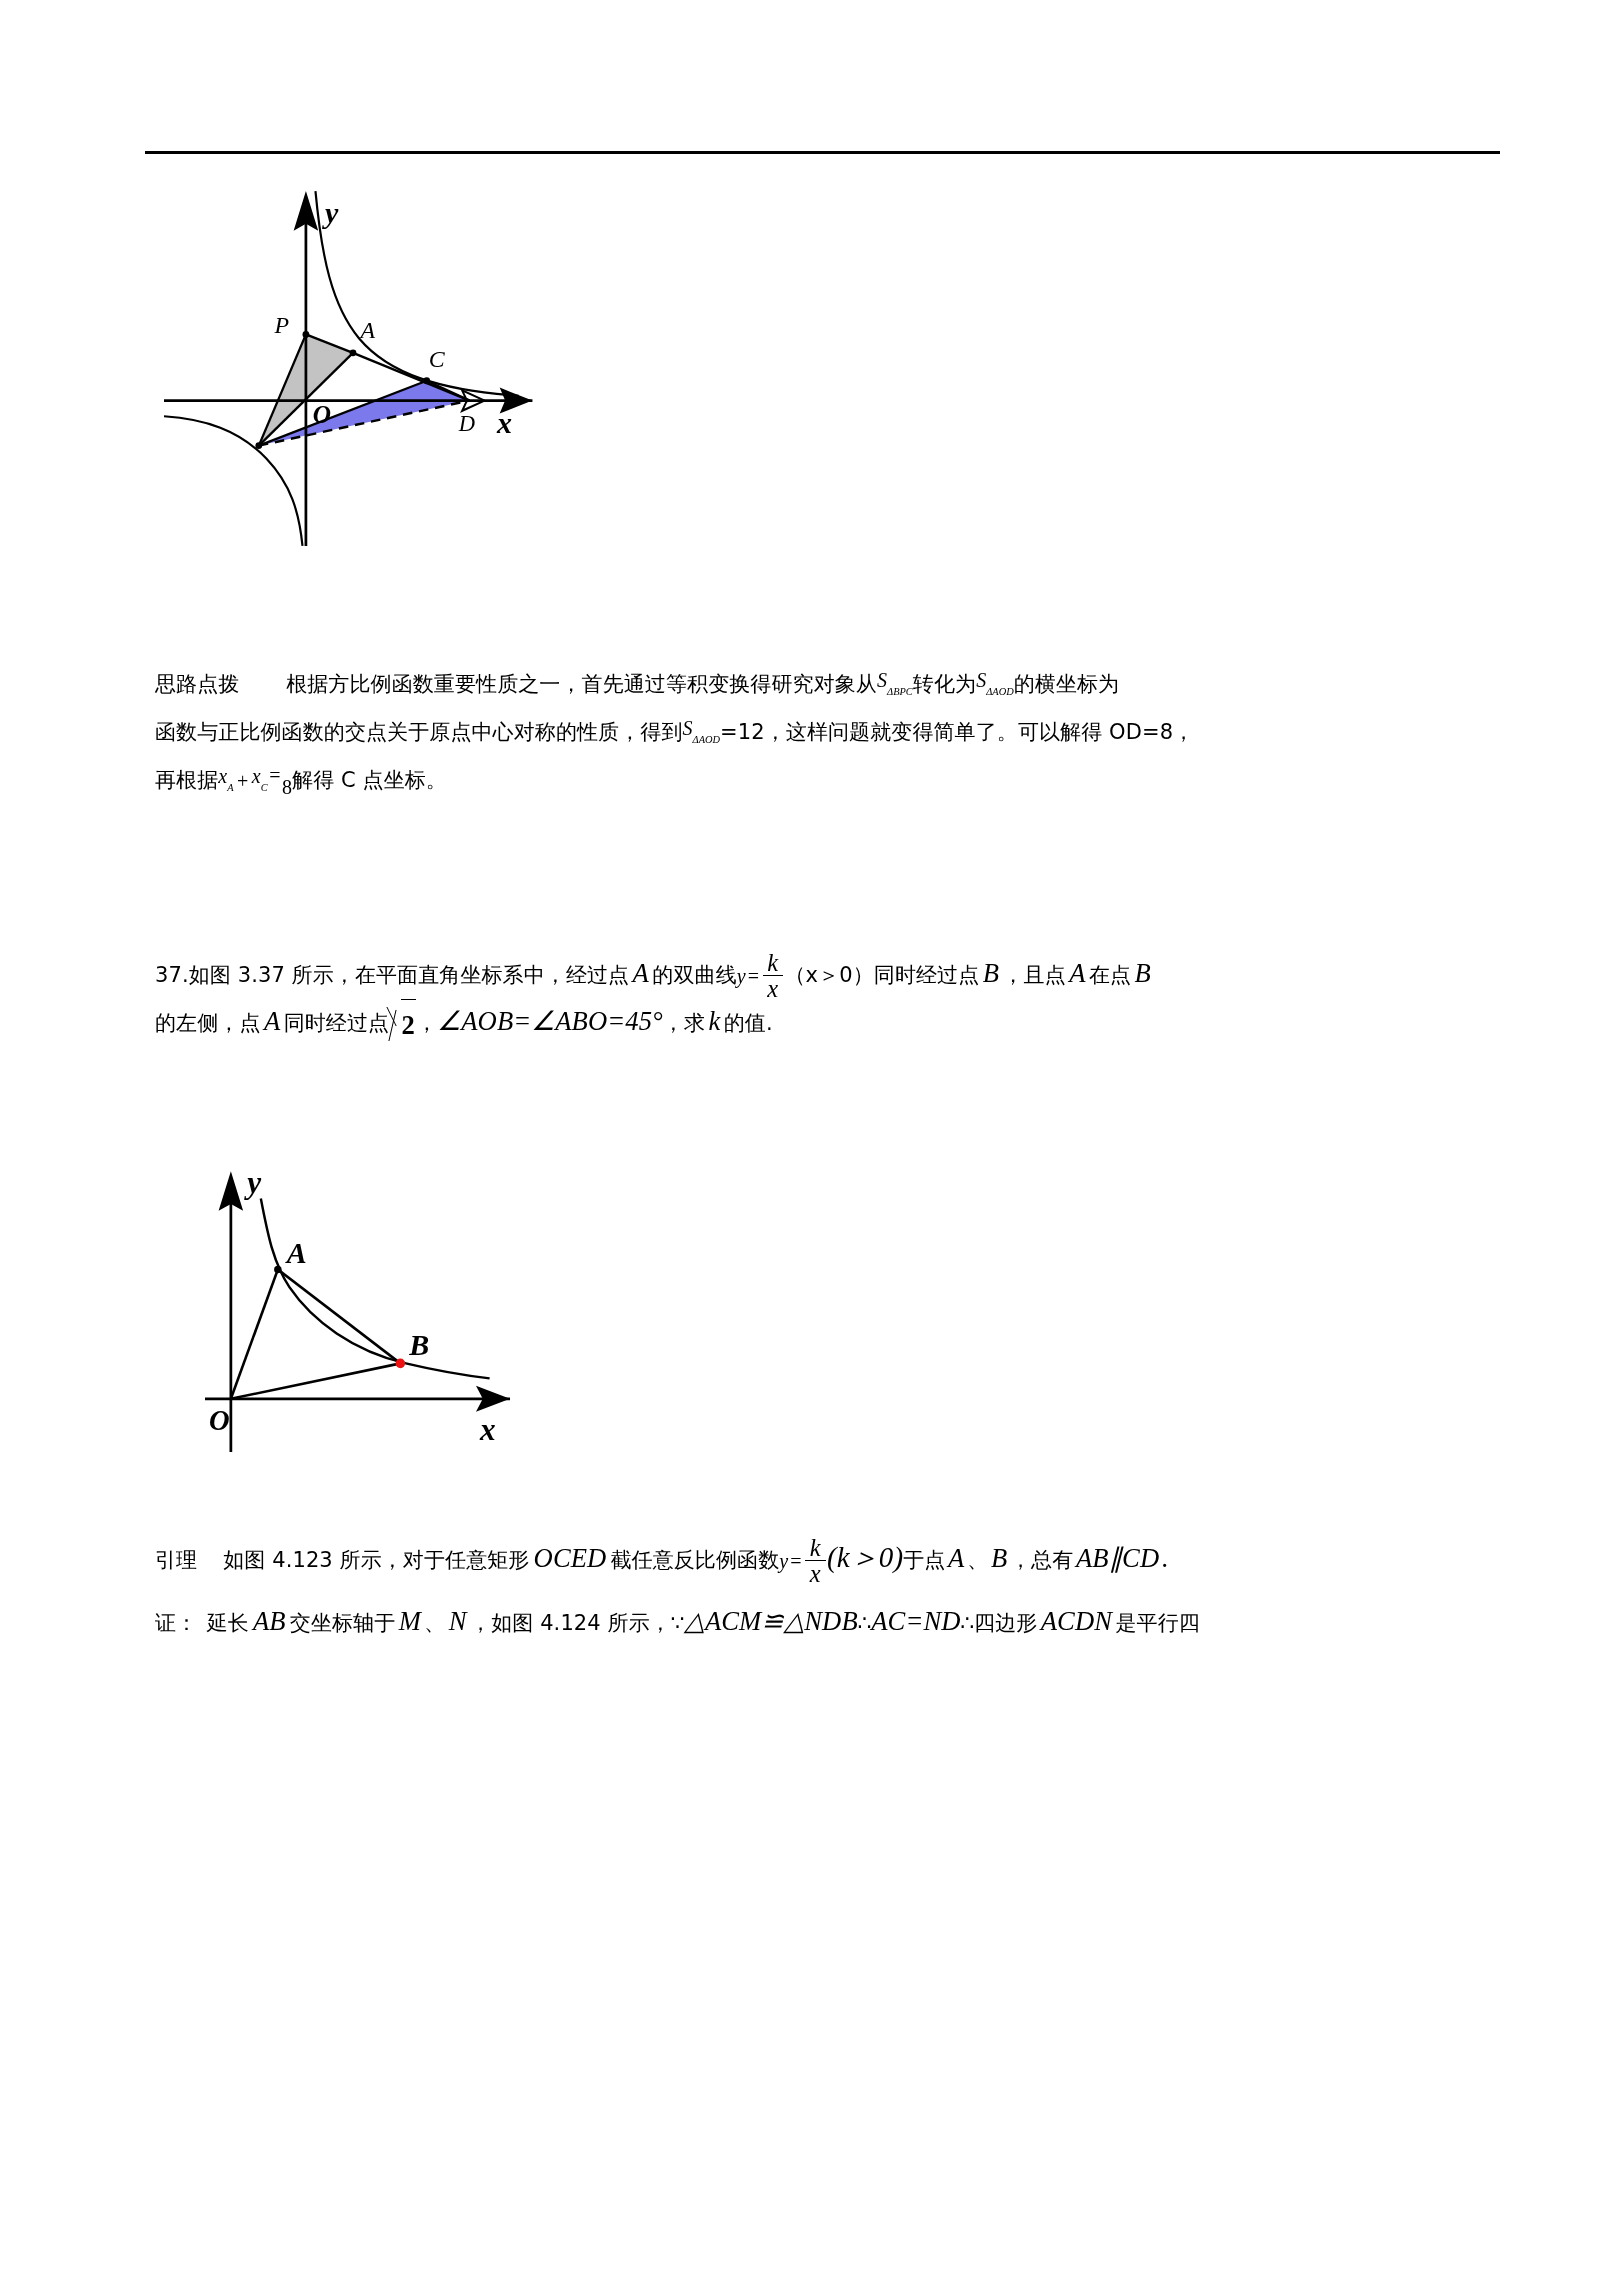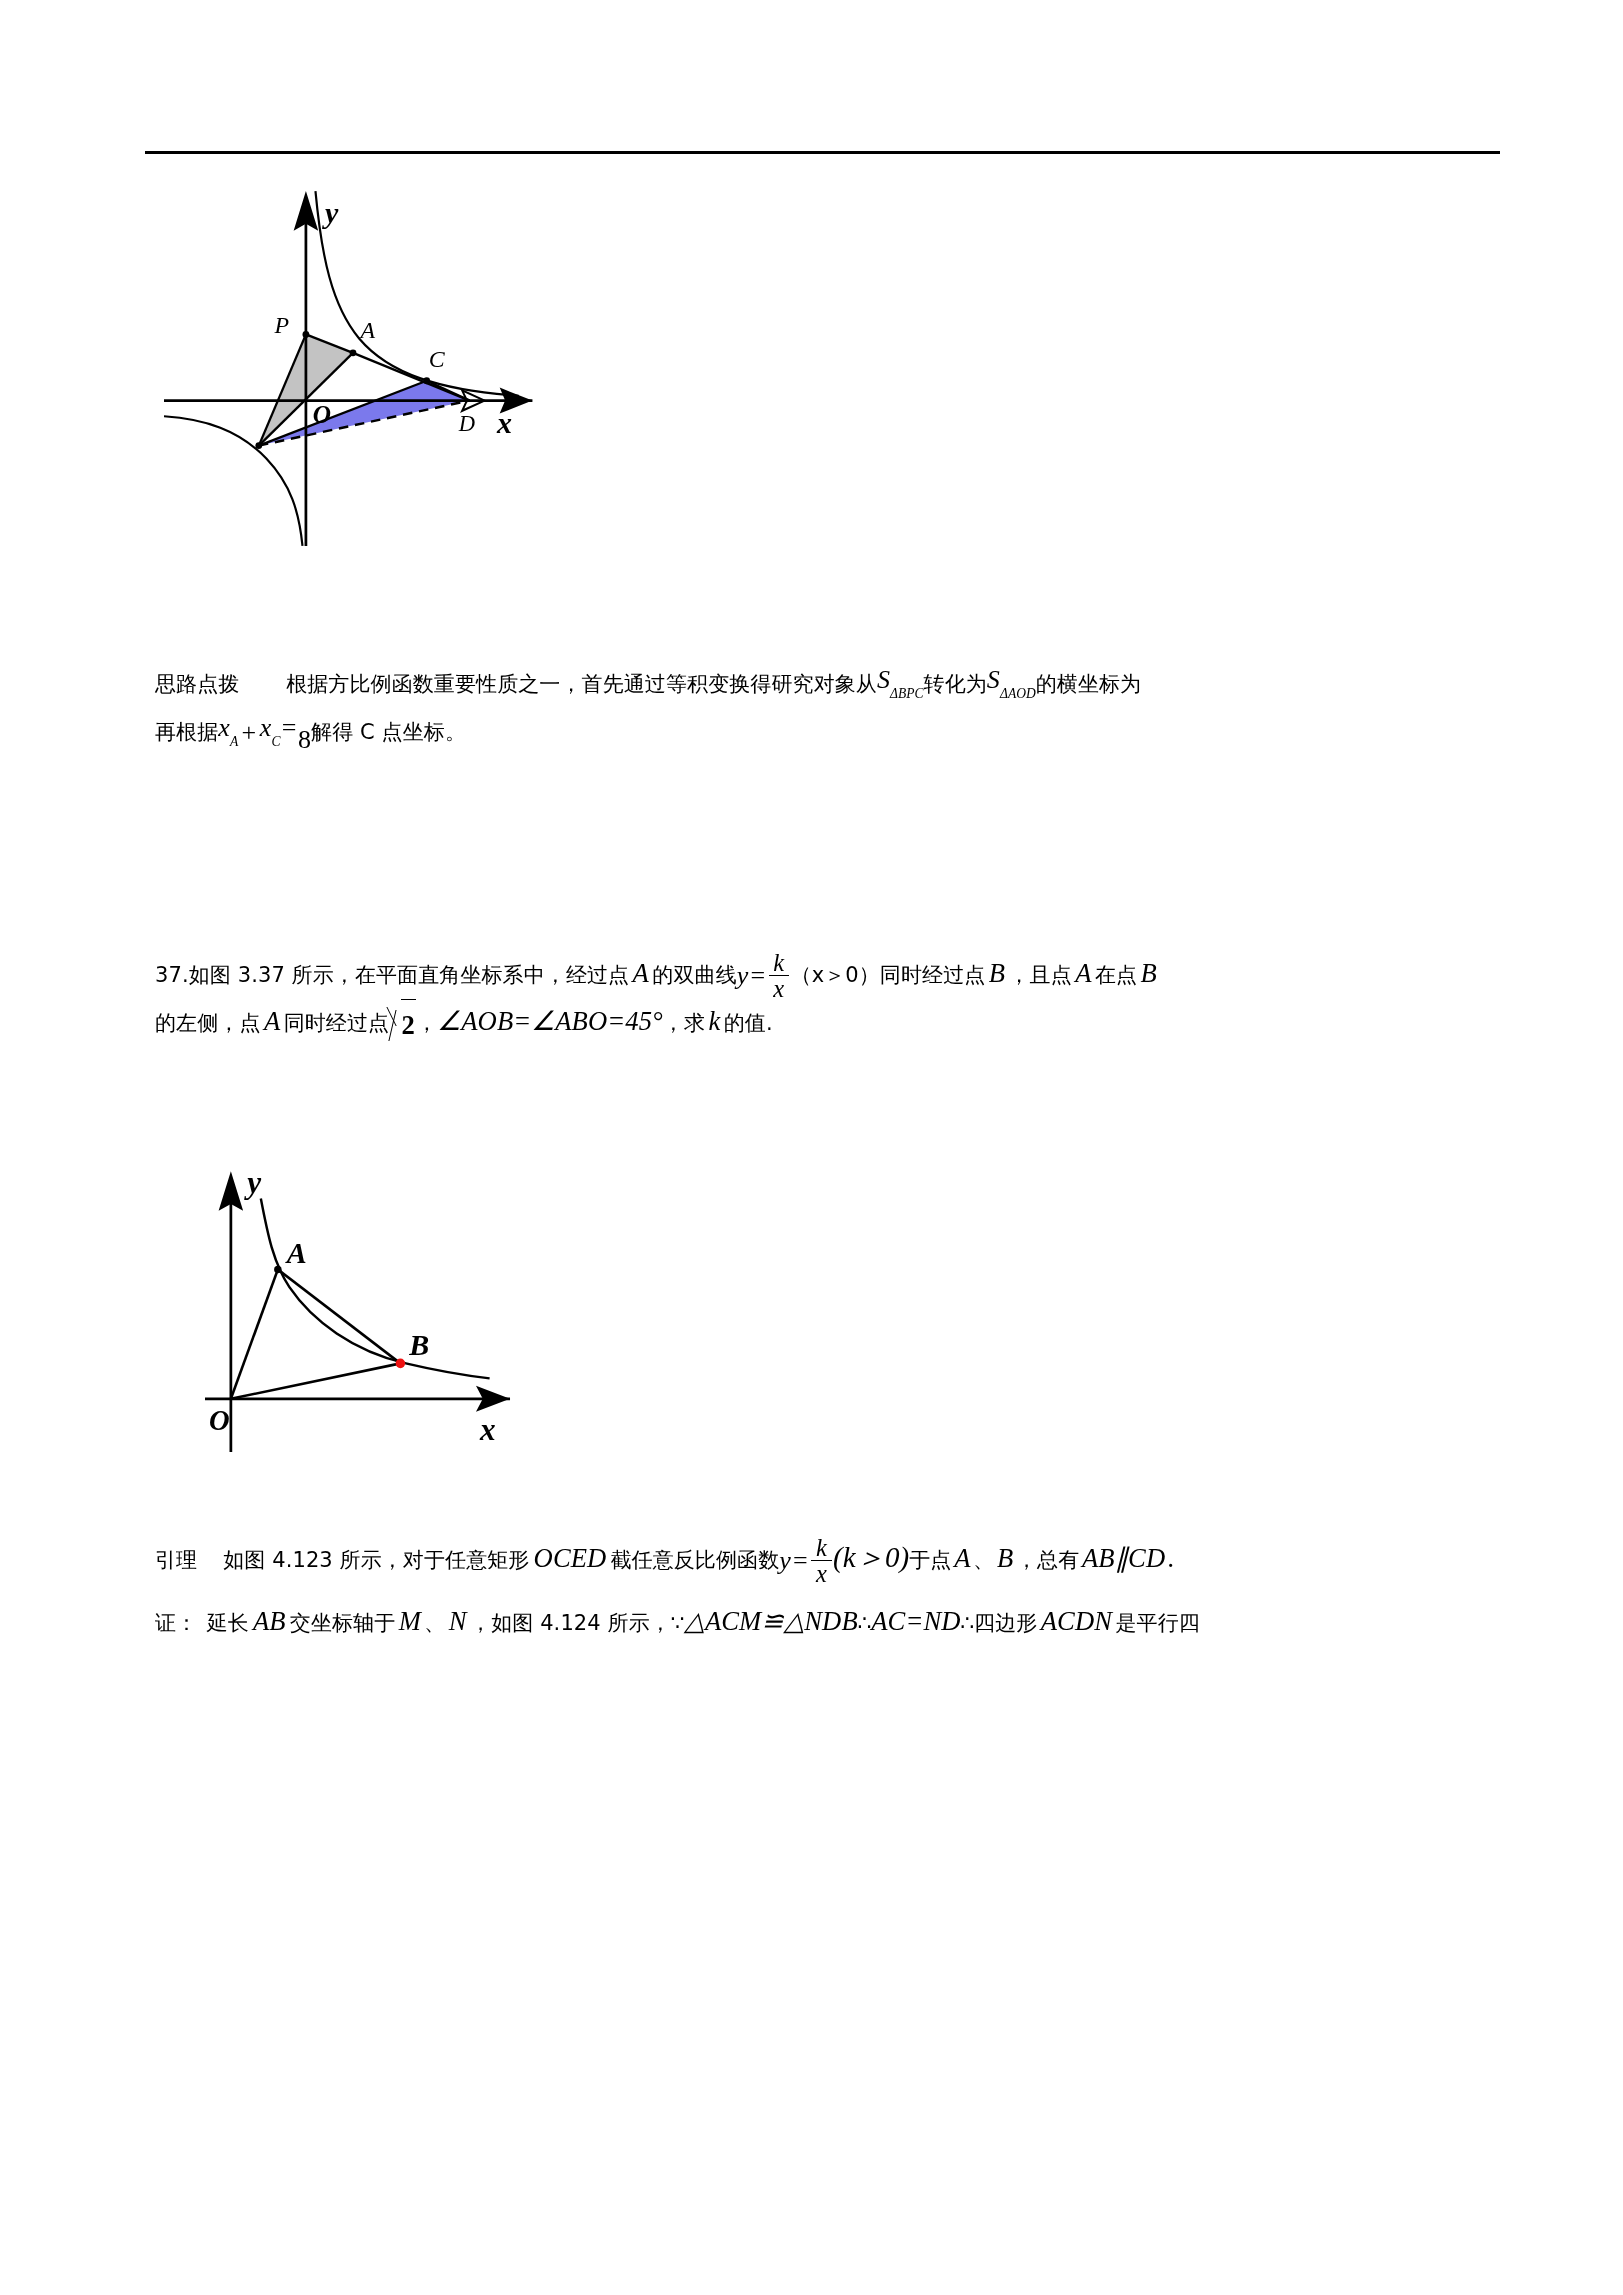--- a/index.html
+++ b/index.html
@@ -52,21 +52,21 @@
   .line { display: block; white-space: nowrap; height: 48px; }
 
   .zh { font-family: "DejaVu Sans", "Liberation Sans", sans-serif; font-size: 21px; }
   .it { font-style: italic; font-family: "Liberation Serif", serif; }
 
   
   .mathv {
     display: inline-block;
     vertical-align: middle;
     font-style: italic;
-    font-size: 26px;
+    font-size: 20px;
   }
   .sub {
     font-size: 0.52em;
     font-style: italic;
     vertical-align: sub;
     position: relative;
     top: 0.30em;
     letter-spacing: 0;
   }
   .frac {
@@ -184,20 +184,22 @@
     <text x="62" y="50" font-family="Liberation Serif, serif" font-style="italic" font-size="46" font-weight="bold" fill="#000">y</text>
     <text x="404" y="412" font-family="Liberation Serif, serif" font-style="italic" font-size="46" font-weight="bold" fill="#000">x</text>
   </svg>
 </div>
 
 <div class="para para-tip">
   <span class="line">
     <span class="zh">思路点拨</span>
     <span style="display:inline-block;width:40px;"></span><span class="zh">根据方比例函数重要性质之一，首先通过等积变换得研究对象从</span><span class="mathv"><span>S</span><span class="sub">ΔBPC</span></span><span class="zh">转化为</span><span class="mathv"><span>S</span><span class="sub">ΔAOD</span></span><span class="zh">的横坐标为</span>
   </span>
+  <span class="line"><span class="zh">函数与正比例函数的交点关于原点中心对称的性质，得到</span><span class="mathv"><span>S</span><span class="sub">ΔAOD</span></span><span class="zh">=12，这样问题就变得简单了。可以解得 OD=8，</span>
+  </span>
   <span class="line"><span class="zh">再根据</span><span class="mathv"><span>x</span><span class="sub">A</span></span><span class="mathv" style="font-style:normal;padding:0 3.4px;">+</span><span class="mathv"><span>x</span><span class="sub">C</span></span><span class="mathv" style="font-style:normal;padding:0 1.4px;position:relative;top:-5.5px;">=</span><span class="mathv" style="font-style:normal;position:relative;top:6.8px;">8</span><span class="zh">解得 C 点坐标。</span>
   </span>
 </div>
 
 <div class="para para-q37">
   <span class="line"><span class="zh">37.</span><span class="zh">如图 3.37 所示，在平面直角坐标系中，经过点</span><span class="it" style="padding:0 3.4px;">A</span><span class="zh">的双曲线</span><span class="mathv">y</span><span class="mathv" style="font-style:normal;padding:0 2px;">=</span><span class="frac"><span class="num">k</span><span class="den">x</span></span><span class="zh">（x＞0）</span><span class="zh">同时经过点</span><span class="it" style="padding:0 3.4px;">B</span><span class="zh">，且点</span><span class="it" style="padding:0 3.4px;">A</span><span class="zh">在点</span><span class="it" style="padding:0 3.4px;">B</span>
   </span>
   <span class="line"><span class="zh">的左侧，点</span><span class="it" style="padding:0 3.4px;">A</span><span class="zh">同时经过点</span><span class="sqrt"><span class="bar">2</span></span><span class="zh">，</span><span class="it">∠AOB=∠ABO=45°</span><span class="zh">，求</span><span class="it" style="padding:0 3.4px;">k</span><span class="zh">的值.</span>
   </span>
 </div>

